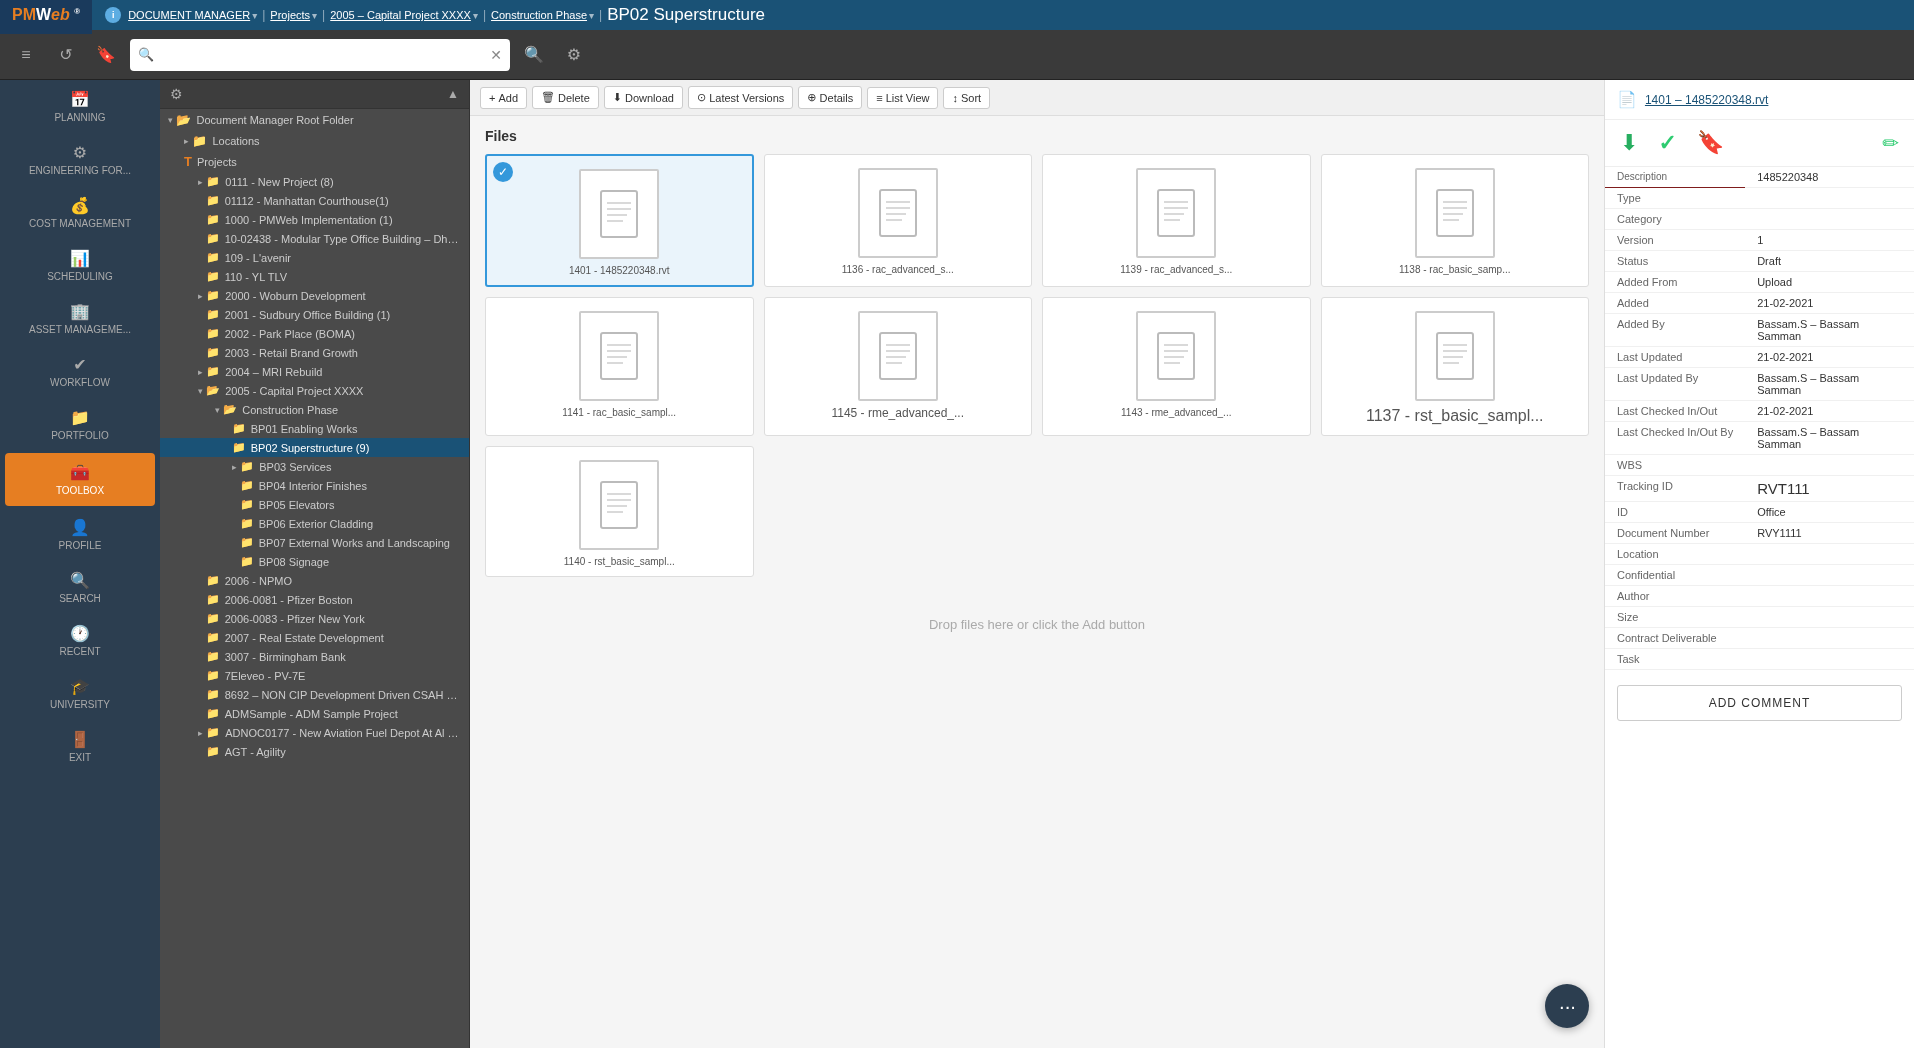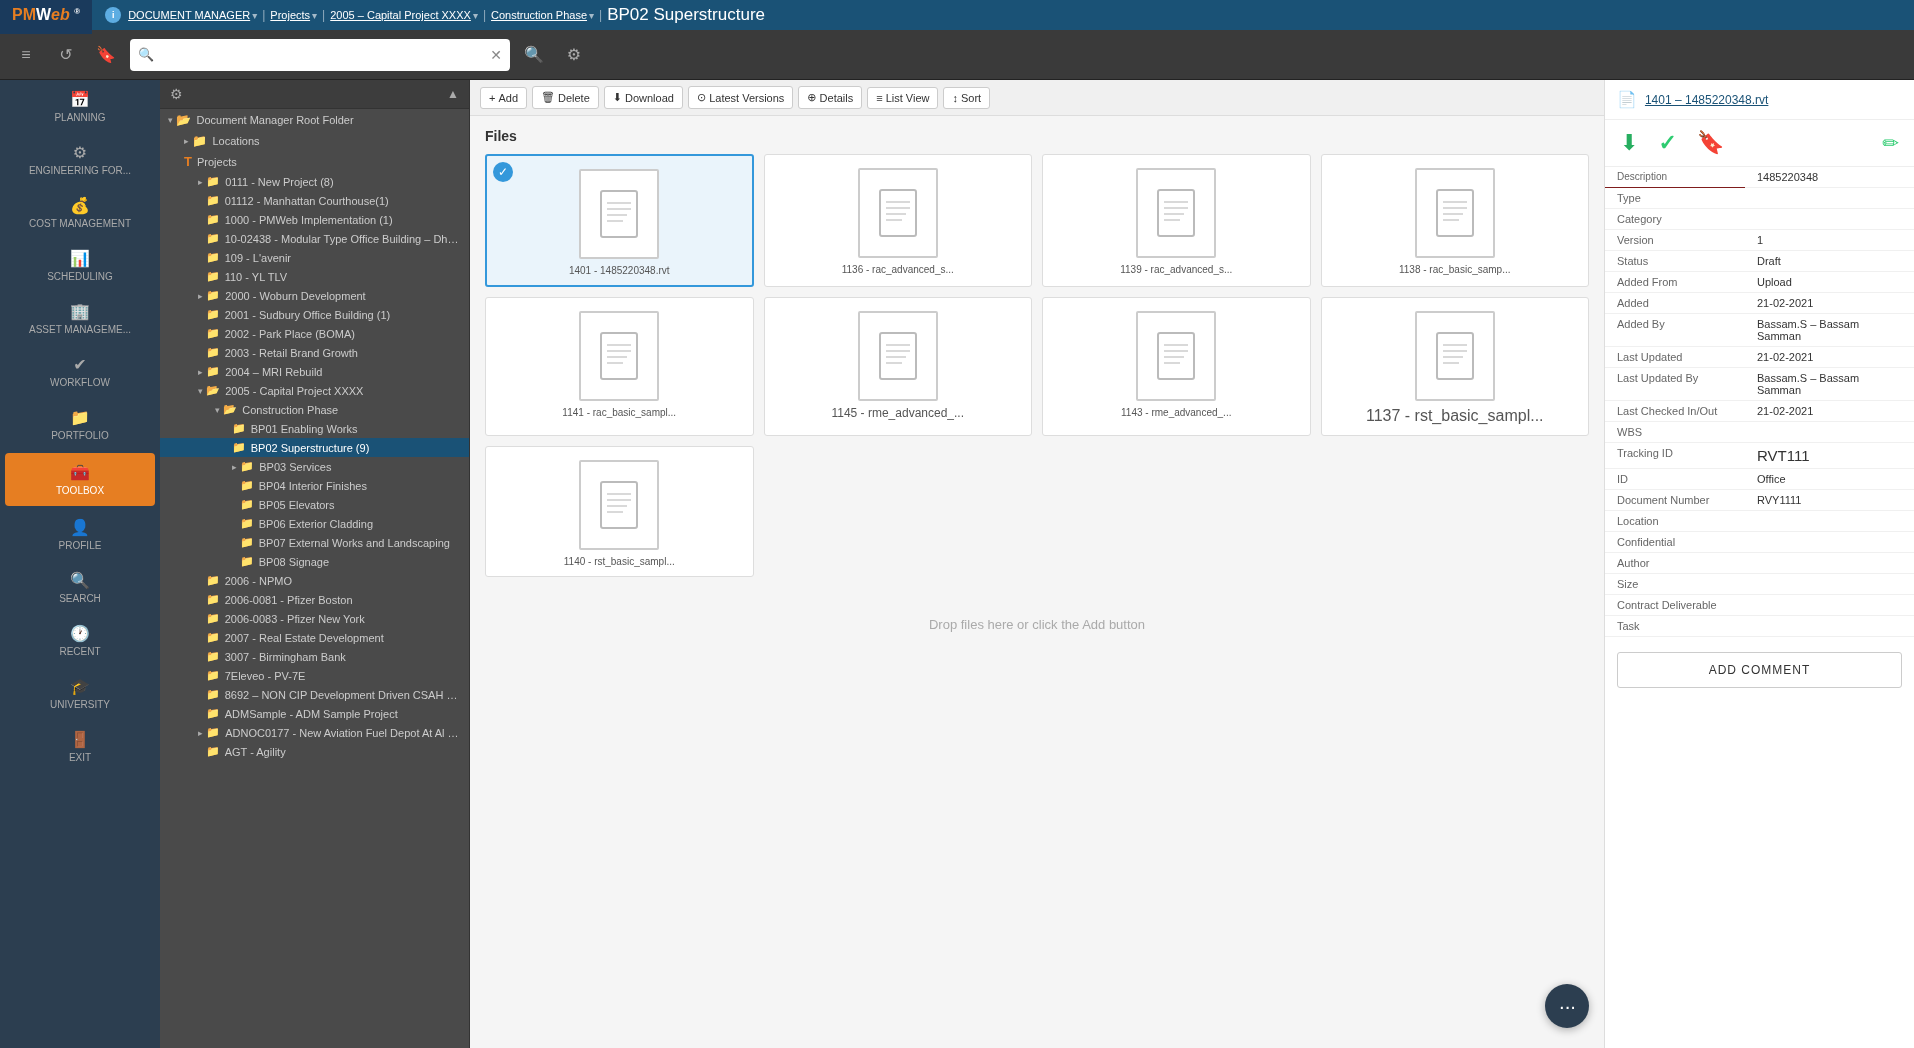--- a/index.html
+++ b/index.html
@@ -481,20 +481,24 @@
   </tr>
           <tr>
     <td style="padding:4px 12px;font-size:11px;color:#666;width:140px;white-space:nowrap;border-bottom:1px solid #f0f0f0;vertical-align:top;">Last Updated By</td>
     <td style="padding:4px 12px;font-size:11px;color:#333;font-weight:500;border-bottom:1px solid #f0f0f0;vertical-align:top;">Bassam.S – Bassam Samman</td>
   </tr>
           <tr>
     <td style="padding:4px 12px;font-size:11px;color:#666;width:140px;white-space:nowrap;border-bottom:1px solid #f0f0f0;vertical-align:top;">Last Checked In/Out</td>
     <td style="padding:4px 12px;font-size:11px;color:#333;font-weight:500;border-bottom:1px solid #f0f0f0;vertical-align:top;">21-02-2021</td>
   </tr>
           <tr>
+    <td style="padding:4px 12px;font-size:11px;color:#666;width:140px;white-space:nowrap;border-bottom:1px solid #f0f0f0;vertical-align:top;">Last Checked In/Out By</td>
+    <td style="padding:4px 12px;font-size:11px;color:#333;font-weight:500;border-bottom:1px solid #f0f0f0;vertical-align:top;">Bassam.S – Bassam Samman</td>
+  </tr>
+          <tr>
     <td style="padding:4px 12px;font-size:11px;color:#666;width:140px;white-space:nowrap;border-bottom:1px solid #f0f0f0;vertical-align:top;">WBS</td>
     <td style="padding:4px 12px;font-size:11px;color:#333;font-weight:500;border-bottom:1px solid #f0f0f0;vertical-align:top;"></td>
   </tr>
           <tr>
     <td style="padding:4px 12px;font-size:11px;color:#666;width:140px;white-space:nowrap;border-bottom:1px solid #f0f0f0;vertical-align:top;">Tracking ID</td>
     <td style="padding:4px 12px;font-size:15px;color:#333;font-weight:500;border-bottom:1px solid #f0f0f0;vertical-align:top;">RVT111</td>
   </tr>
           <tr>
     <td style="padding:4px 12px;font-size:11px;color:#666;width:140px;white-space:nowrap;border-bottom:1px solid #f0f0f0;vertical-align:top;">ID</td>
     <td style="padding:4px 12px;font-size:11px;color:#333;font-weight:500;border-bottom:1px solid #f0f0f0;vertical-align:top;">Office</td>

